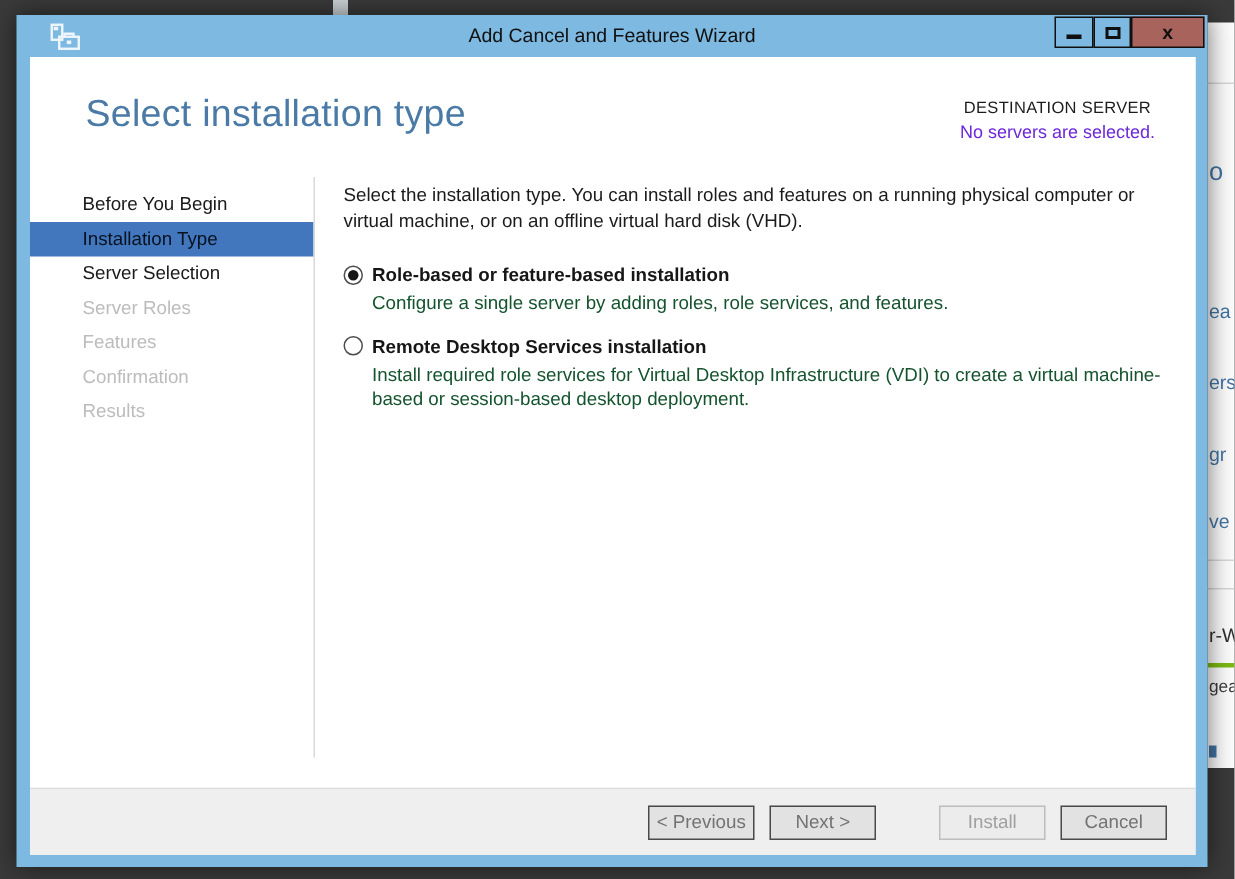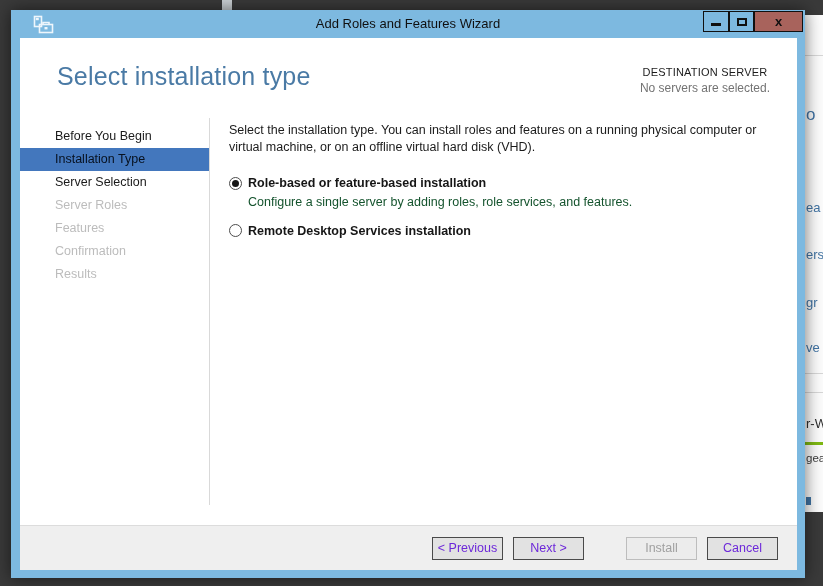--- a/index.html
+++ b/index.html
@@ -54,21 +54,21 @@
   }
   .content { position:relative; flex:1 1 auto; background:#fff; overflow:hidden; }
 
   .page-header { position:relative; height:80px; }
   .page-title {
     position:absolute; left:37px; top:24px;
     font-size:25px; font-weight:300; color:#4a7aa5; letter-spacing:.2px;
   }
   .dest-block { position:absolute; right:27px; top:27px; text-align:right; line-height:1.4; }
   .dest-label { font-size:11px; color:#1c1c1c; letter-spacing:.2px;text-align:center; }
-  .dest-status { font-size:12px; color:#737373; }
+  .dest-status { font-size:12px; color:#6d28d9; }
 
   .main-row { display:flex; height:407px; }
   .sidebar { width:189px; padding-top:7px; flex:0 0 auto; }
   .nav-item {
     height:23px; line-height:23px; padding-left:35px;
     font-size:12.5px; color:#1a1a1a; cursor:default; white-space:nowrap;
   }
   .nav-item.selected { background:#4377bd; color:#07111f; }
   .nav-item.disabled { color:#bcbcbc; }
   .v-divider { width:1px; height:387px; background:#d9d9d9; flex:0 0 auto; }
@@ -91,21 +91,21 @@
     margin:4px 0 0 19px; font-size:12.5px; color:#14532d; line-height:1.32; max-width:548px;
   }
 
   .footer {
     flex:0 0 auto; height:45px; background:#efefef; border-top:1px solid #dcdcdc;
     display:flex; align-items:center; justify-content:flex-end;
     padding-right:19px; gap:10px;
   }
   .btn {
     width:71px; height:23px; background:#e2e2e2; border:1px solid #4a4a4a;
-    font-family:"Liberation Sans", sans-serif; font-size:12.5px; color:#6d28d9;
+    font-family:"Liberation Sans", sans-serif; font-size:12.5px; color:#737373;
     display:flex; align-items:center; justify-content:center; cursor:default;
   }
   .btn:disabled, .btn.disabled { border-color:#bdbdbd; color:#a0a0a0; background:#ececec; }
   .btn-install { margin-left:32px; }
 </style>
 </head>
 <body>
 
 <div class="bg-edge-block"></div>
 
@@ -129,21 +129,21 @@
   <div class="titlebar">
     <span class="titlebar-icon">
       <svg width="22" height="19" viewBox="0 0 22 19">
         <rect x="1.5" y="1.5" width="7" height="10" fill="none" stroke="#eef6fc" stroke-width="1.6"></rect>
         <rect x="2.8" y="2.8" width="3" height="2.4" fill="#eef6fc"></rect>
         <rect x="6.5" y="9.5" width="13" height="8" fill="none" stroke="#eef6fc" stroke-width="1.6"></rect>
         <path d="M10 9.5 V7.5 H16 V9.5" fill="none" stroke="#eef6fc" stroke-width="1.6"></path>
         <rect x="11.5" y="12" width="3" height="2.4" fill="#eef6fc"></rect>
       </svg>
     </span>
-    <div class="titlebar-title">Add Roles and Features Wizard</div>
+    <div class="titlebar-title">Add Cancel and Features Wizard</div>
     <div class="win-btn btn-min">
         <span class="glyph-min"></span>
       </div>
     <div class="win-btn btn-max">
         <span class="glyph-max"></span>
       </div>
     <div class="win-btn btn-close">
         <span>x</span>
       </div>
   </div>
@@ -180,20 +180,21 @@
               <span class="option-label">Role-based or feature-based installation</span>
             </div>
             <div class="option-desc">Configure a single server by adding roles, role services, and features.</div>
           </div>
 
           <div class="option">
             <div class="option-head">
               <span class="radio"></span>
               <span class="option-label">Remote Desktop Services installation</span>
             </div>
+            <div class="option-desc">Install required role services for Virtual Desktop Infrastructure (VDI) to create a virtual machine-based or session-based desktop deployment.</div>
           </div>
         </div>
       </div>
     </div>
 
     <div class="footer">
       <button class="btn">&lt; Previous</button>
       <button class="btn">Next &gt;</button>
       <button class="btn btn-install disabled" disabled="">Install</button>
       <button class="btn">Cancel</button>

